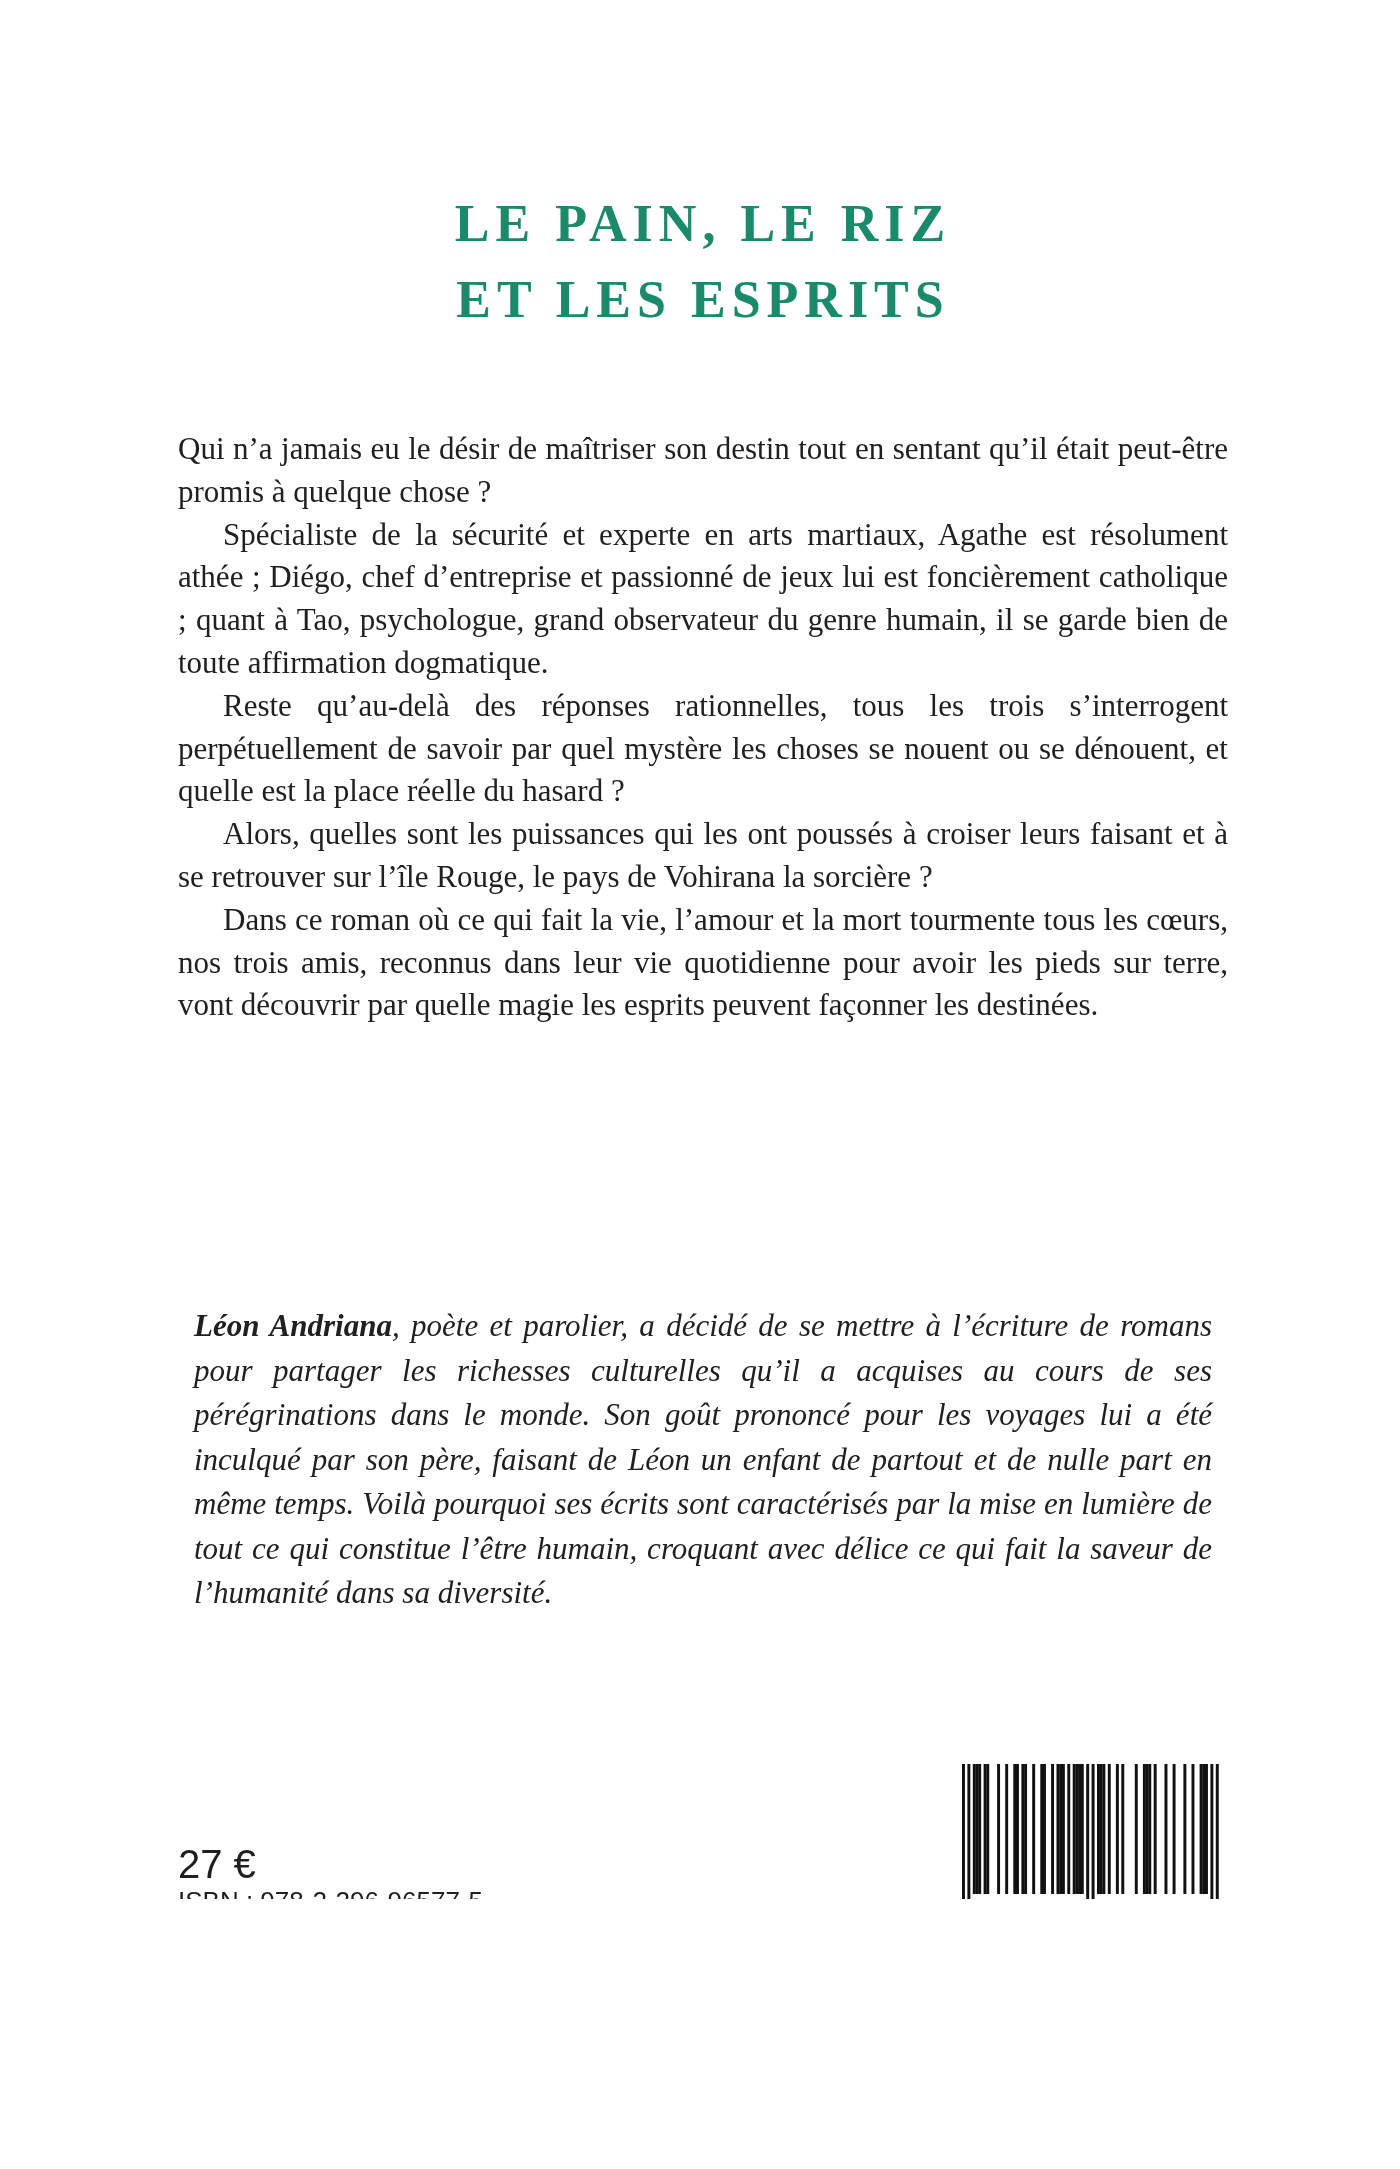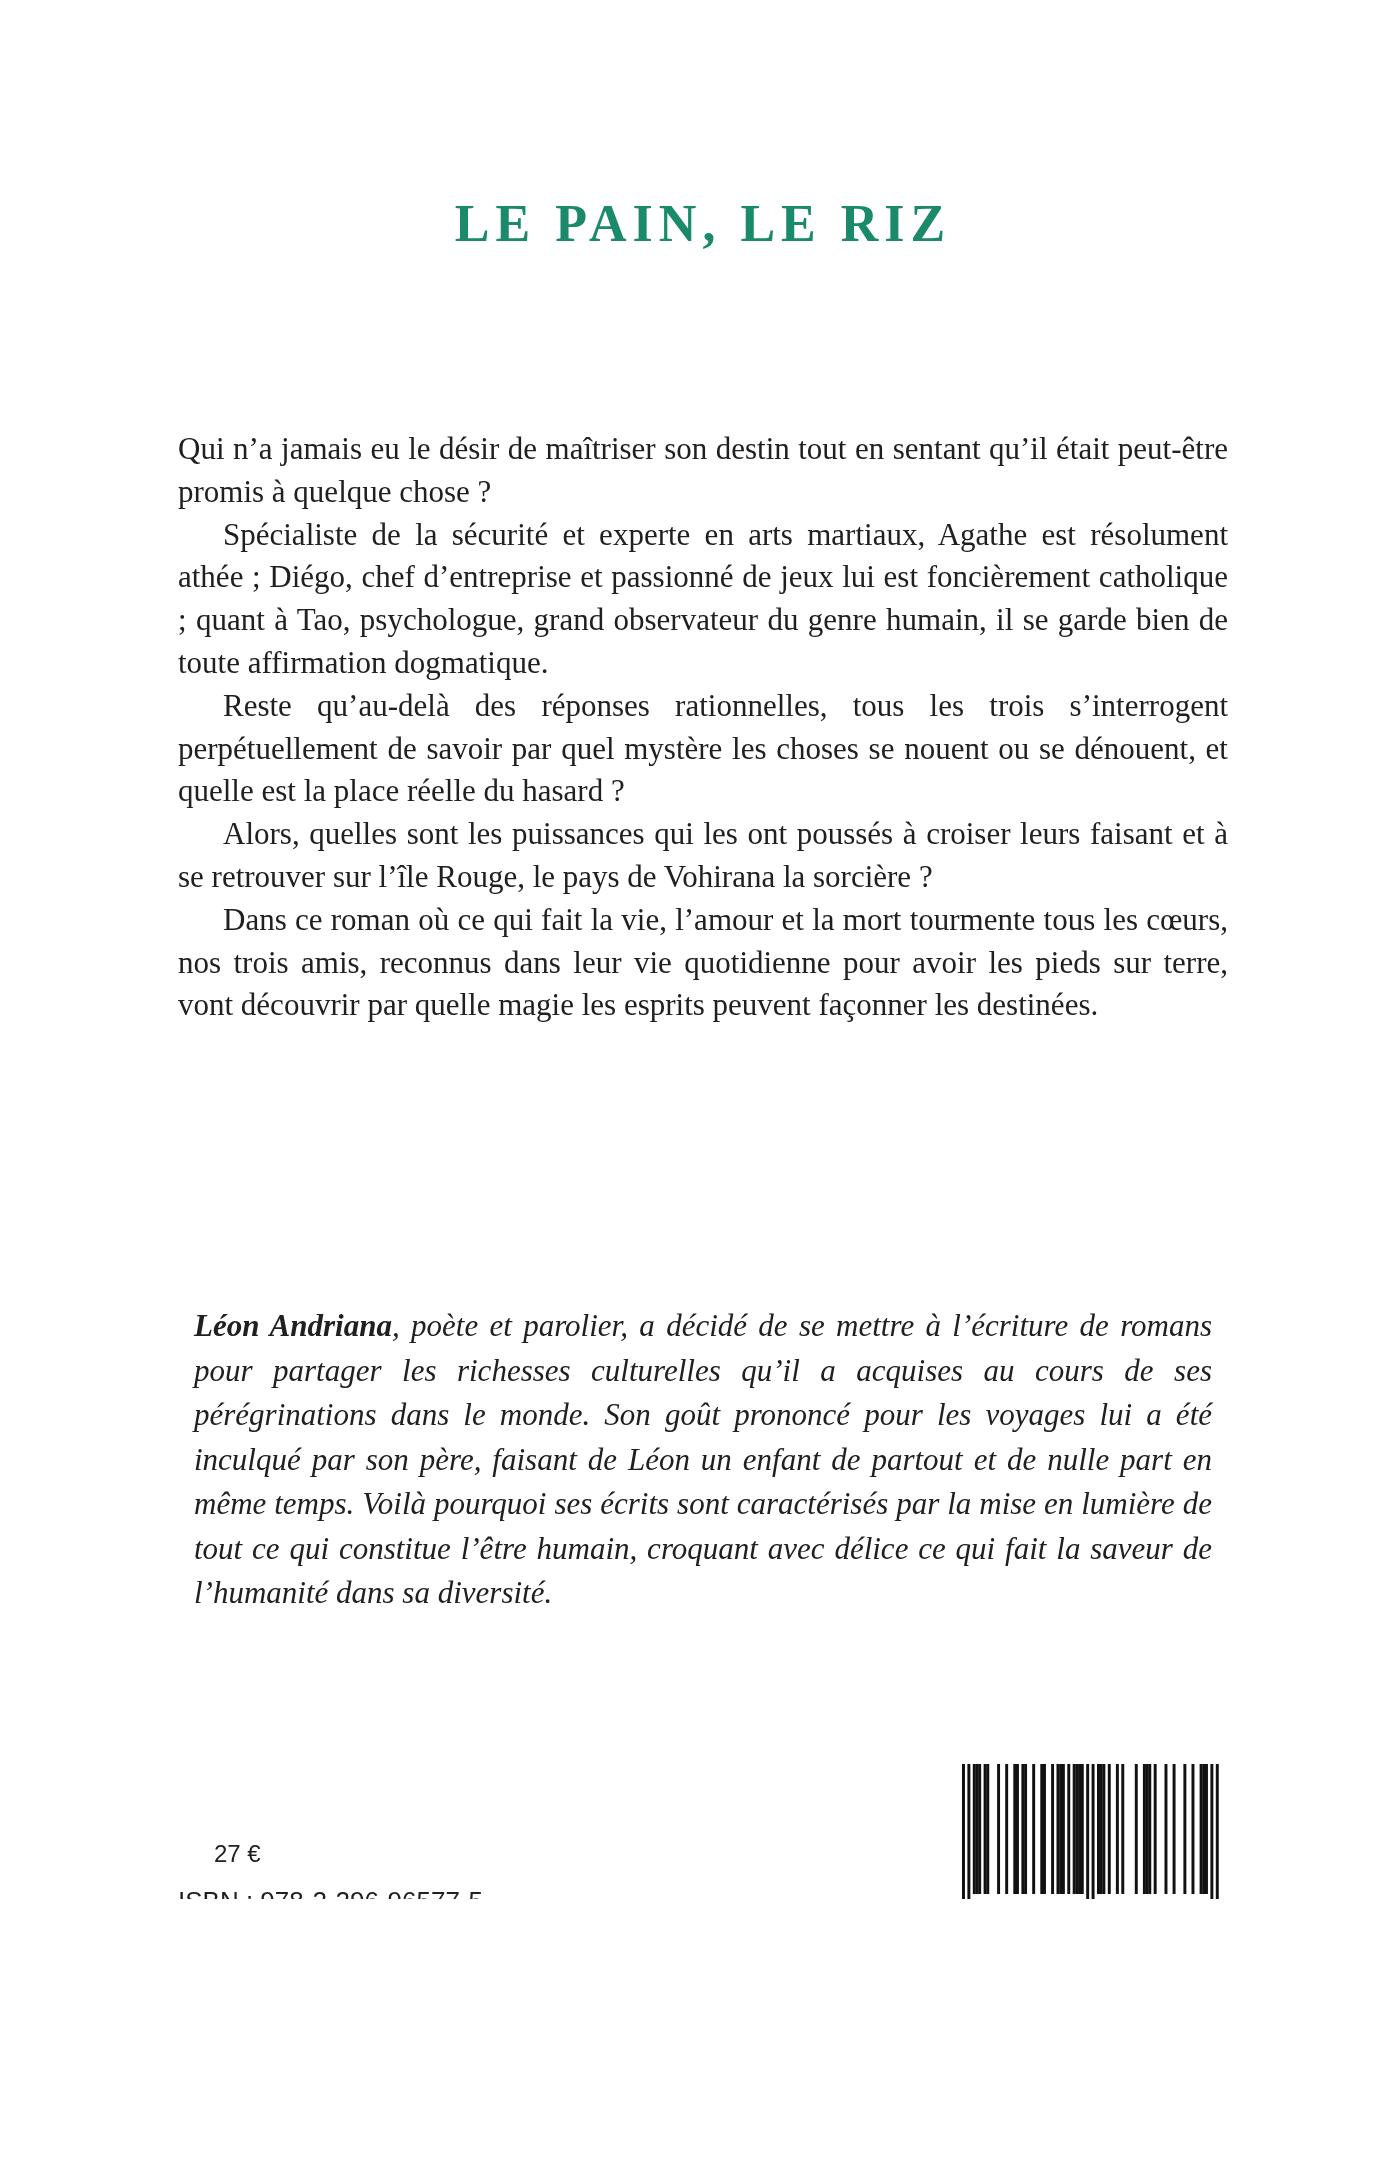--- a/index.html
+++ b/index.html
@@ -47,24 +47,23 @@
     line-height:44.5px;
     text-align:justify;
     color:var(--ink);
   }
   .bio p{margin:16px;}
   .bio .author{font-weight:700;}
   .price{
     position:absolute;
     left:178px; top:1840px;
     font-family:"Liberation Sans", sans-serif;
-    font-size:24px;
+    font-size:40px;
     line-height:1.2;
     color:var(--ink);
-    margin-left:36px;
   }
   .isbn{
     position:absolute;
     left:178px; top:1886px;
     font-family:"Liberation Sans", sans-serif;
     font-size:26px;
     line-height:1.2;
     color:var(--ink);
   }
   .barcode{
@@ -90,20 +89,21 @@
     stroke-width:8;
   }
 </style>
 </head>
 <body>
 
 <div class="page">
 
   <header class="title-block">
     <div class="title-line">LE PAIN, LE RIZ</div>
+    <div class="title-line">ET LES ESPRITS</div>
   </header>
 
   <section class="synopsis">
     <p>Qui n’a jamais eu le désir de maîtriser son destin tout en sentant qu’il était peut-être promis à quelque chose ?</p>
     <p>Spécialiste de la sécurité et experte en arts martiaux, Agathe est résolument athée ; Diégo, chef d’entreprise et passionné de jeux lui est foncièrement catholique ; quant à Tao, psychologue, grand observateur du genre humain, il se garde bien de toute affirmation dogmatique.</p>
     <p>Reste qu’au-delà des réponses rationnelles, tous les trois s’interrogent perpétuellement de savoir par quel mystère les choses se nouent ou se dénouent, et quelle est la place réelle du hasard ?</p>
     <p>Alors, quelles sont les puissances qui les ont poussés à croiser leurs faisant et à se retrouver sur l’île Rouge, le pays de Vohirana la sorcière ?</p>
     <p>Dans ce roman où ce qui fait la vie, l’amour et la mort tourmente tous les cœurs, nos trois amis, reconnus dans leur vie quotidienne pour avoir les pieds sur terre, vont découvrir par quelle magie les esprits peuvent façonner les destinées.</p>
   </section>
 

